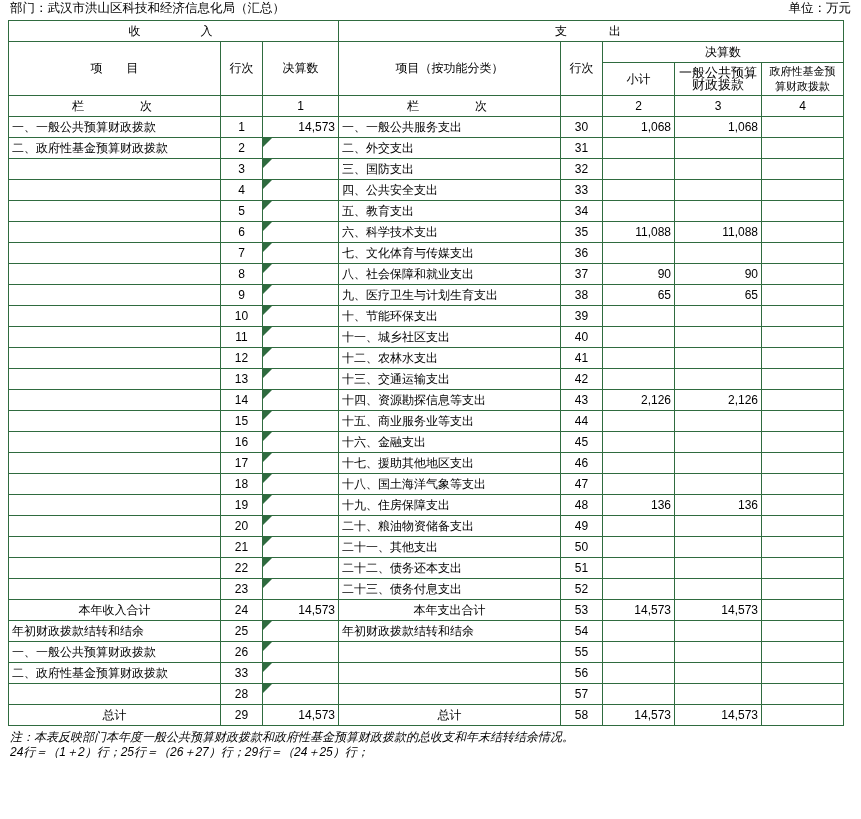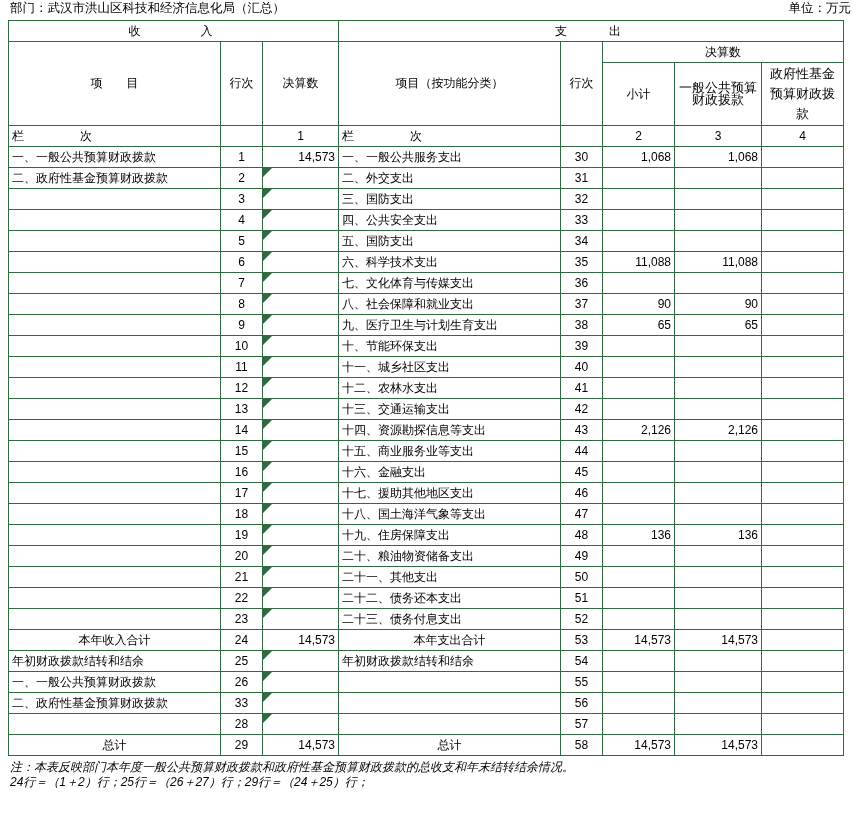--- a/index.html
+++ b/index.html
@@ -49,21 +49,21 @@
   }
   .grp-head {
     text-align: center;
     letter-spacing: 6px;
     font-size: 12.5px;
   }
   .c { text-align: center; }
   .l { text-align: left; margin-left: 18px; }
   .r { text-align: right; padding-right: 6px; }
   .b { font-weight: bold; }
-  .lane { letter-spacing: 5px; }
+  .lane { text-align: center; letter-spacing: 5px; }
   .num { text-align: center; font-size: 12px; }
   .tri {
     position: relative;
     background: #ffffff;
   }
   .tri::before {
     content: "";
     position: absolute;
     left: 0; top: 0;
     border-top: 9px solid #2f6b3f;
@@ -117,21 +117,21 @@
         <td rowspan="2" class="c">项　　目</td>
         <td rowspan="2" class="c">行次</td>
         <td rowspan="2" class="c">决算数</td>
         <td rowspan="2" class="c">项目（按功能分类）</td>
         <td rowspan="2" class="c">行次</td>
         <td colspan="3" class="c">决算数</td>
       </tr>
       <tr>
         <td class="c">小计</td>
         <td class="c" style="white-space:normal;line-height:12px;font-size:13px;">一般公共预算财政拨款</td>
-        <td class="c" style="white-space:normal;line-height:20px;font-size:13px;text-align:center;">政府性基金预算财政拨款</td>
+        <td class="c" style="white-space:normal;line-height:15px;font-size:11px;text-align:center;">政府性基金预算财政拨款</td>
       </tr>
       <tr>
         <td class="lane">栏　　　次</td>
         <td class="c"></td>
         <td class="c">1</td>
         <td class="lane">栏　　　次</td>
         <td class="c"></td>
         <td class="c">2</td>
         <td class="c">3</td>
         <td class="c">4</td>
@@ -175,21 +175,21 @@
           <td class="l">四、公共安全支出</td>
           <td class="num">33</td>
           <td class="r"></td>
           <td class="r"></td>
           <td class="r"></td>
         </tr>
         <tr>
           <td class="l"></td>
           <td class="num">5</td>
           <td class="r tri"></td>
-          <td class="l">五、国防支出</td>
+          <td class="l">五、教育支出</td>
           <td class="num">34</td>
           <td class="r"></td>
           <td class="r"></td>
           <td class="r"></td>
         </tr>
         <tr>
           <td class="l"></td>
           <td class="num">6</td>
           <td class="r tri"></td>
           <td class="l">六、科学技术支出</td>

